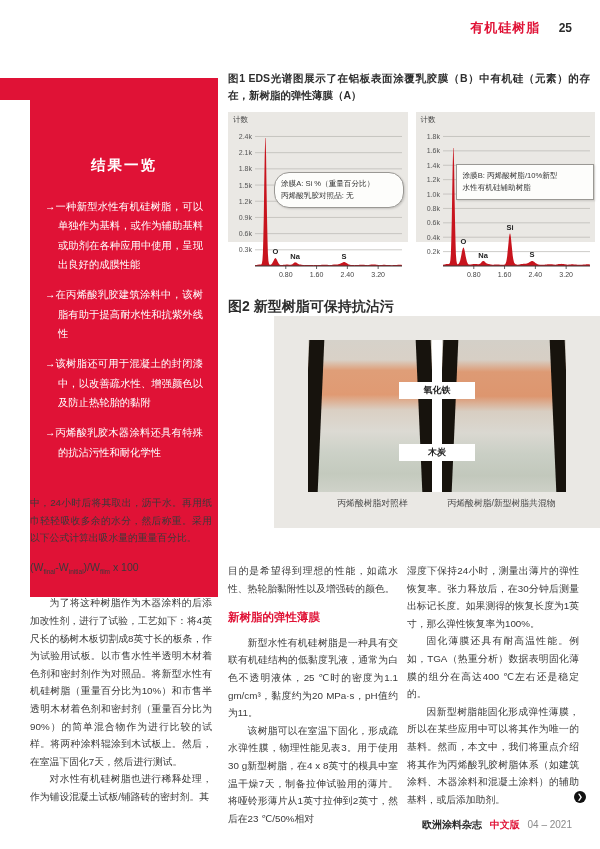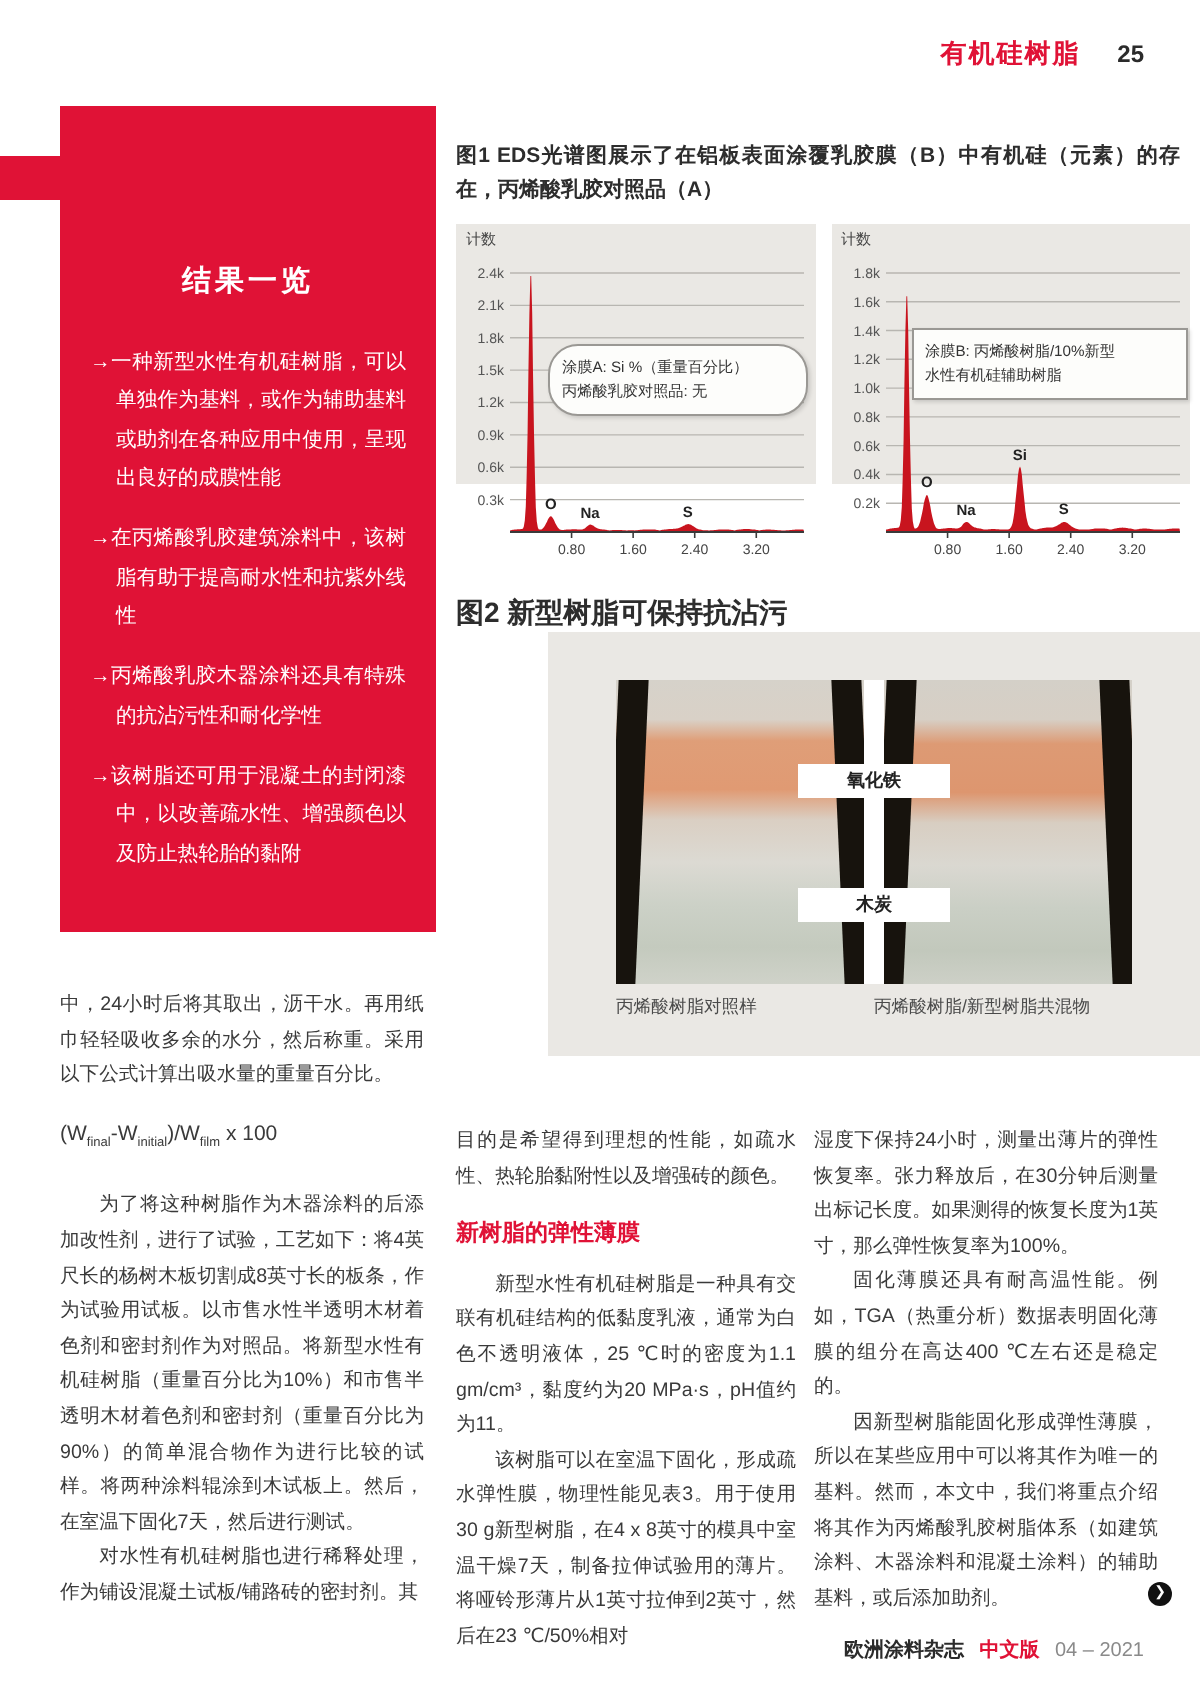--- a/index.html
+++ b/index.html
@@ -6,21 +6,21 @@
   .page{position:relative;width:600px;height:849px;background:#ffffff;margin:0 auto;
         font-family:"Liberation Sans","DejaVu Sans",sans-serif;color:#333;overflow:hidden;}
 
   
   .header{position:absolute;top:18px;right:28px;text-align:right;}
   .header .sec{color:#e01236;font-weight:bold;font-size:13px;letter-spacing:1px;}
   .header .pn{color:#2b2b2b;font-weight:bold;font-size:12px;margin-left:14px;}
 
   
   .red-tab{position:absolute;left:0;top:78px;width:31px;height:22px;background:#e01236;}
-  .red-box{position:absolute;left:30px;top:53px;width:188px;height:413px;background:#e01236;color:#fff;}
+  .red-box{position:absolute;left:30px;top:78px;width:188px;height:519px;background:#e01236;color:#fff;}
   .red-box .rb-title{text-align:center;font-weight:bold;font-size:14.5px;margin-top:78px;letter-spacing:2px;}
   .red-box .rb-items{padding:22px 15px 0 15px;}
   .red-box .rb-item{font-size:10.3px;line-height:1.88;text-align:justify;margin-bottom:11px;
                     padding-left:13px;text-indent:-13px;}
 
   
   .fig1-caption{position:absolute;left:228px;top:70px;width:362px;font-size:10.5px;font-weight:bold;
                 line-height:1.65;color:#2d2d2d;text-align:justify;}
   .chart-row{position:absolute;left:228px;top:112px;width:367px;height:174px;display:flex;gap:8px;}
   .chart-panel{position:relative;background:#eae8e4;flex:1;height:130px;}
@@ -39,21 +39,21 @@
   .pp-left{left:0;width:124px;background:linear-gradient(180deg,#d6d2ca 0%,#d9d1c7 13%,#df9e78 20%,#e09a73 36%,#dacfc3 46%,#dcdad3 60%,#ccd1c7 74%,#c4cabe 88%,#cfd2c9 100%);}
   .pp-right{left:134px;width:124px;background:linear-gradient(180deg,#d4d0c8 0%,#d7cfc5 13%,#dd9a74 21%,#dd966f 37%,#d8cec2 47%,#dad8d1 61%,#cacfc5 75%,#c2c8bc 89%,#cdd0c7 100%);}
   .pbar{position:absolute;top:-4px;bottom:-4px;width:15px;background:#17130d;}
   .pbar-l{left:-2px;transform:skewX(-2.5deg);}
   .pbar-r{right:-2px;transform:skewX(2.5deg);}
   .photo-label{position:absolute;left:50%;transform:translateX(-50%);background:#fff;color:#222;
                font-size:9px;font-weight:bold;text-align:center;line-height:17px;width:76px;height:17px;}
   .pl-top{top:42px;}
   .pl-bottom{top:104px;}
   .photo-captions{position:absolute;left:34px;top:182px;width:258px;display:flex;}
-  .photo-captions div{flex:1;font-size:8.8px;color:#4a4a4a;}
+  .photo-captions div{flex:1;text-align:center;font-size:8.8px;color:#4a4a4a;}
 
   
   .col{position:absolute;font-size:9.8px;line-height:17.6px;text-align:justify;color:#3a3a3a;}
   .col p{margin:0;}
   .col p.ind{text-indent:2em;}
   .col1{left:30px;top:494px;width:182px;}
   .col2{left:228px;top:562px;width:170px;}
   .col3{left:407px;top:562px;width:172px;}
   .formula{margin:12px 0 14px 0;font-size:10.5px;color:#3a3a3a;}
   .formula sub{font-size:6.5px;}
@@ -76,26 +76,26 @@
     <span class="sec">有机硅树脂</span>
     <span class="pn">25</span>
   </div>
 
   <div class="red-tab"></div>
   <div class="red-box">
     <div class="rb-title">结果一览</div>
     <div class="rb-items">
       <div class="rb-item">→一种新型水性有机硅树脂，可以单独作为基料，或作为辅助基料或助剂在各种应用中使用，呈现出良好的成膜性能</div>
       <div class="rb-item">→在丙烯酸乳胶建筑涂料中，该树脂有助于提高耐水性和抗紫外线性</div>
+      <div class="rb-item">→该树脂还可用于混凝土的封闭漆中，以改善疏水性、增强颜色以及防止热轮胎的黏附</div>
       <div class="rb-item">→丙烯酸乳胶木器涂料还具有特殊的抗沾污性和耐化学性</div>
-      <div class="rb-item">→该树脂还可用于混凝土的封闭漆中，以改善疏水性、增强颜色以及防止热轮胎的黏附</div>
-    </div>
-  </div>
-
-  <div class="fig1-caption">图1 EDS光谱图展示了在铝板表面涂覆乳胶膜（B）中有机硅（元素）的存在，丙烯酸乳胶对照品（A）</div>
+    </div>
+  </div>
+
+  <div class="fig1-caption">图1 EDS光谱图展示了在铝板表面涂覆乳胶膜（B）中有机硅（元素）的存在，新树脂的弹性薄膜（A）</div>
   <div class="chart-row">
     <div class="chart-panel">
       <div class="chart-ylabel">计数</div>
       <svg class="eds-svg" width="179" height="160">
           <line x1="27" y1="14.476190476190483" x2="174" y2="14.476190476190483" stroke="#b8b6b1" stroke-width="0.7"></line>
           <text x="24" y="16.97619047619048" text-anchor="end" font-size="7" fill="#555">2.4k</text>
           <line x1="27" y1="30.66666666666666" x2="174" y2="30.66666666666666" stroke="#b8b6b1" stroke-width="0.7"></line>
           <text x="24" y="33.16666666666666" text-anchor="end" font-size="7" fill="#555">2.1k</text>
           <line x1="27" y1="46.857142857142854" x2="174" y2="46.857142857142854" stroke="#b8b6b1" stroke-width="0.7"></line>
           <text x="24" y="49.357142857142854" text-anchor="end" font-size="7" fill="#555">1.8k</text>

